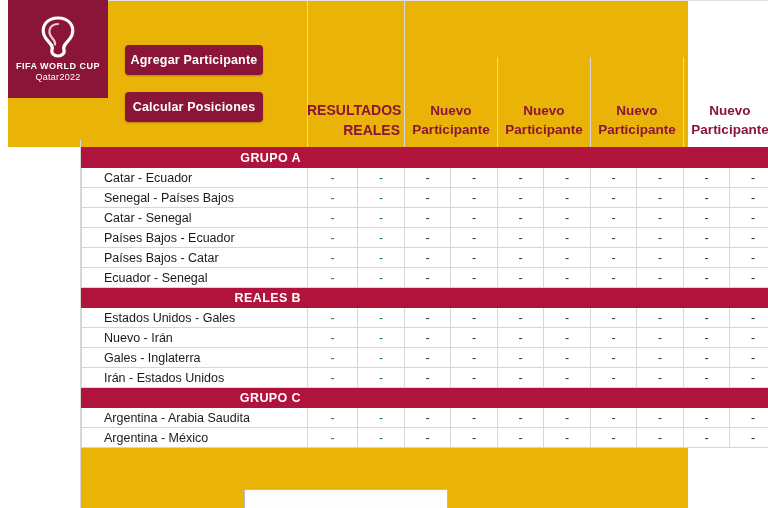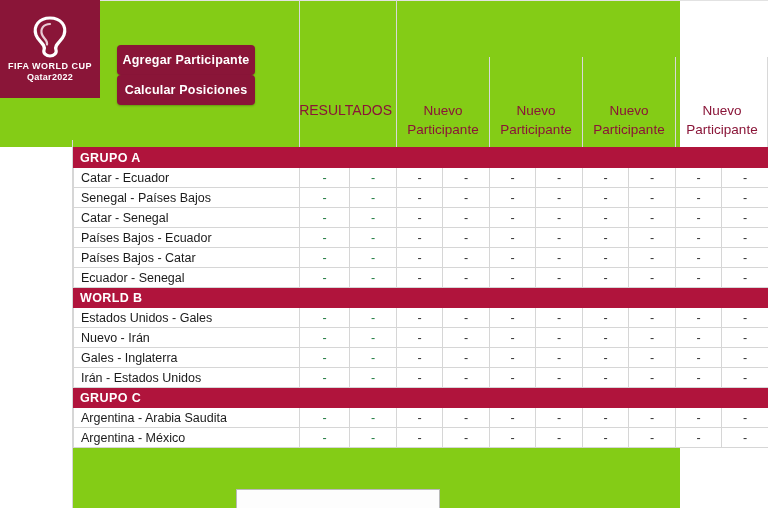--- a/index.html
+++ b/index.html
@@ -6,21 +6,22 @@
   html, body {
     margin: 0; padding: 0;
     width: 768px; height: 508px;
     overflow: hidden;
     background: #ffffff;
     font-family: "Liberation Sans", sans-serif;
   }
   #app {
     position: relative;
     width: 680px; height: 508px;
-    background: #84cc16;
+    background: #eab308;
+    margin-left: 8px;
   }
 
   
   .logo-panel {
     position: absolute;
     left: 0; top: 0;
     width: 100px; height: 98px;
     background: #8a1538;
     display: flex;
     flex-direction: column;
@@ -36,21 +37,21 @@
   }
   .logo-mark svg { display: block; }
   .logo-text-1 {
     font-size: 9px;
     font-weight: bold;
     letter-spacing: 0.5px;
     line-height: 11px;
   }
   .logo-text-2 {
     font-size: 9px;
-    font-weight: bold;
+    font-weight: normal;
     letter-spacing: 0.3px;
     line-height: 11px;
   }
 
   
   .btn {
     position: absolute;
     background: #8a1538;
     color: #ffffff;
     border: none;
@@ -61,21 +62,21 @@
     letter-spacing: 0.2px;
     cursor: pointer;
     box-shadow: 0 1px 2px rgba(0,0,0,0.25);
     padding: 0;
   }
   #btn-agregar {
     left: 117px; top: 45px;
     width: 138px; height: 30px;
   }
   #btn-calcular {
-    left: 117px; top: 75px;
+    left: 117px; top: 92px;
     width: 138px; height: 30px;
   }
 
   
   .header-zone {
     position: absolute;
     left: 0; top: 0;
     width: 768px; height: 147px;
   }
   .vsep {
@@ -89,21 +90,21 @@
     left: 0; top: 0;
     width: 768px; height: 1px;
     background: #e2e2e2;
   }
 
   
   .col-head {
     position: absolute;
     color: #8a1538;
     font-size: 13.5px;
-    font-weight: normal;
+    font-weight: bold;
     text-align: center;
     line-height: 19px;
   }
   .col-head.resultados {
     text-align: right;
     font-size: 14px;
     line-height: 20px;
   }
 
   
@@ -118,34 +119,34 @@
   }
   .tbl td {
     height: 20px;
     padding: 0 6px;
     border: 1px solid #d6d6d6;
     white-space: nowrap;
     overflow: hidden;
   }
   .tbl td.match {
     text-align: left;
-    padding-left: 7px;
+    padding-left: 22px;
     background: #ffffff;
   }
   .tbl td.val {
     text-align: center;
     color: #2f2f2f;
     background: #ffffff;
   }
   .tbl td.val.green { color: #1f7a3f; }
   .tbl tr.group-row td {
     background: #b0143c;
     color: #ffffff;
     font-weight: bold;
-    text-align: left;
+    text-align: right;
     letter-spacing: 0.4px;
     font-size: 12.5px;
     border: 1px solid #b0143c;
   }
   .tbl tr.group-row td.blank {
     background: #b0143c;
     border-color: #b0143c;
   }
 
   
@@ -201,20 +202,21 @@
       </div>
       <div class="logo-text-1">FIFA WORLD CUP</div>
       <div class="logo-text-2">Qatar2022</div>
     </div>
 
     <button class="btn" id="btn-agregar">Agregar Participante</button>
     <button class="btn" id="btn-calcular">Calcular Posiciones</button>
 
     <div class="col-head resultados" style="left:299px; top:100px; width:93px;">
       <div>RESULTADOS</div>
+      <div>REALES</div>
     </div>
 
     <div class="col-head" style="left:397px; top:101px; width:92px;">
       <div>Nuevo</div>
       <div>Participante</div>
     </div>
 
     <div class="col-head" style="left:490px; top:101px; width:92px;">
       <div>Nuevo</div>
       <div>Participante</div>
@@ -332,21 +334,21 @@
             <td class="val">-</td>
             <td class="val">-</td>
             <td class="val">-</td>
             <td class="val">-</td>
             <td class="val">-</td>
             <td class="val">-</td>
             <td class="val">-</td>
             <td class="val">-</td>
           </tr>
           <tr class="group-row">
-            <td>WORLD B</td>
+            <td>REALES B</td>
             <td class="blank"></td>
             <td class="blank"></td>
             <td class="blank"></td>
             <td class="blank"></td>
             <td class="blank"></td>
             <td class="blank"></td>
             <td class="blank"></td>
             <td class="blank"></td>
             <td class="blank"></td>
             <td class="blank"></td>

